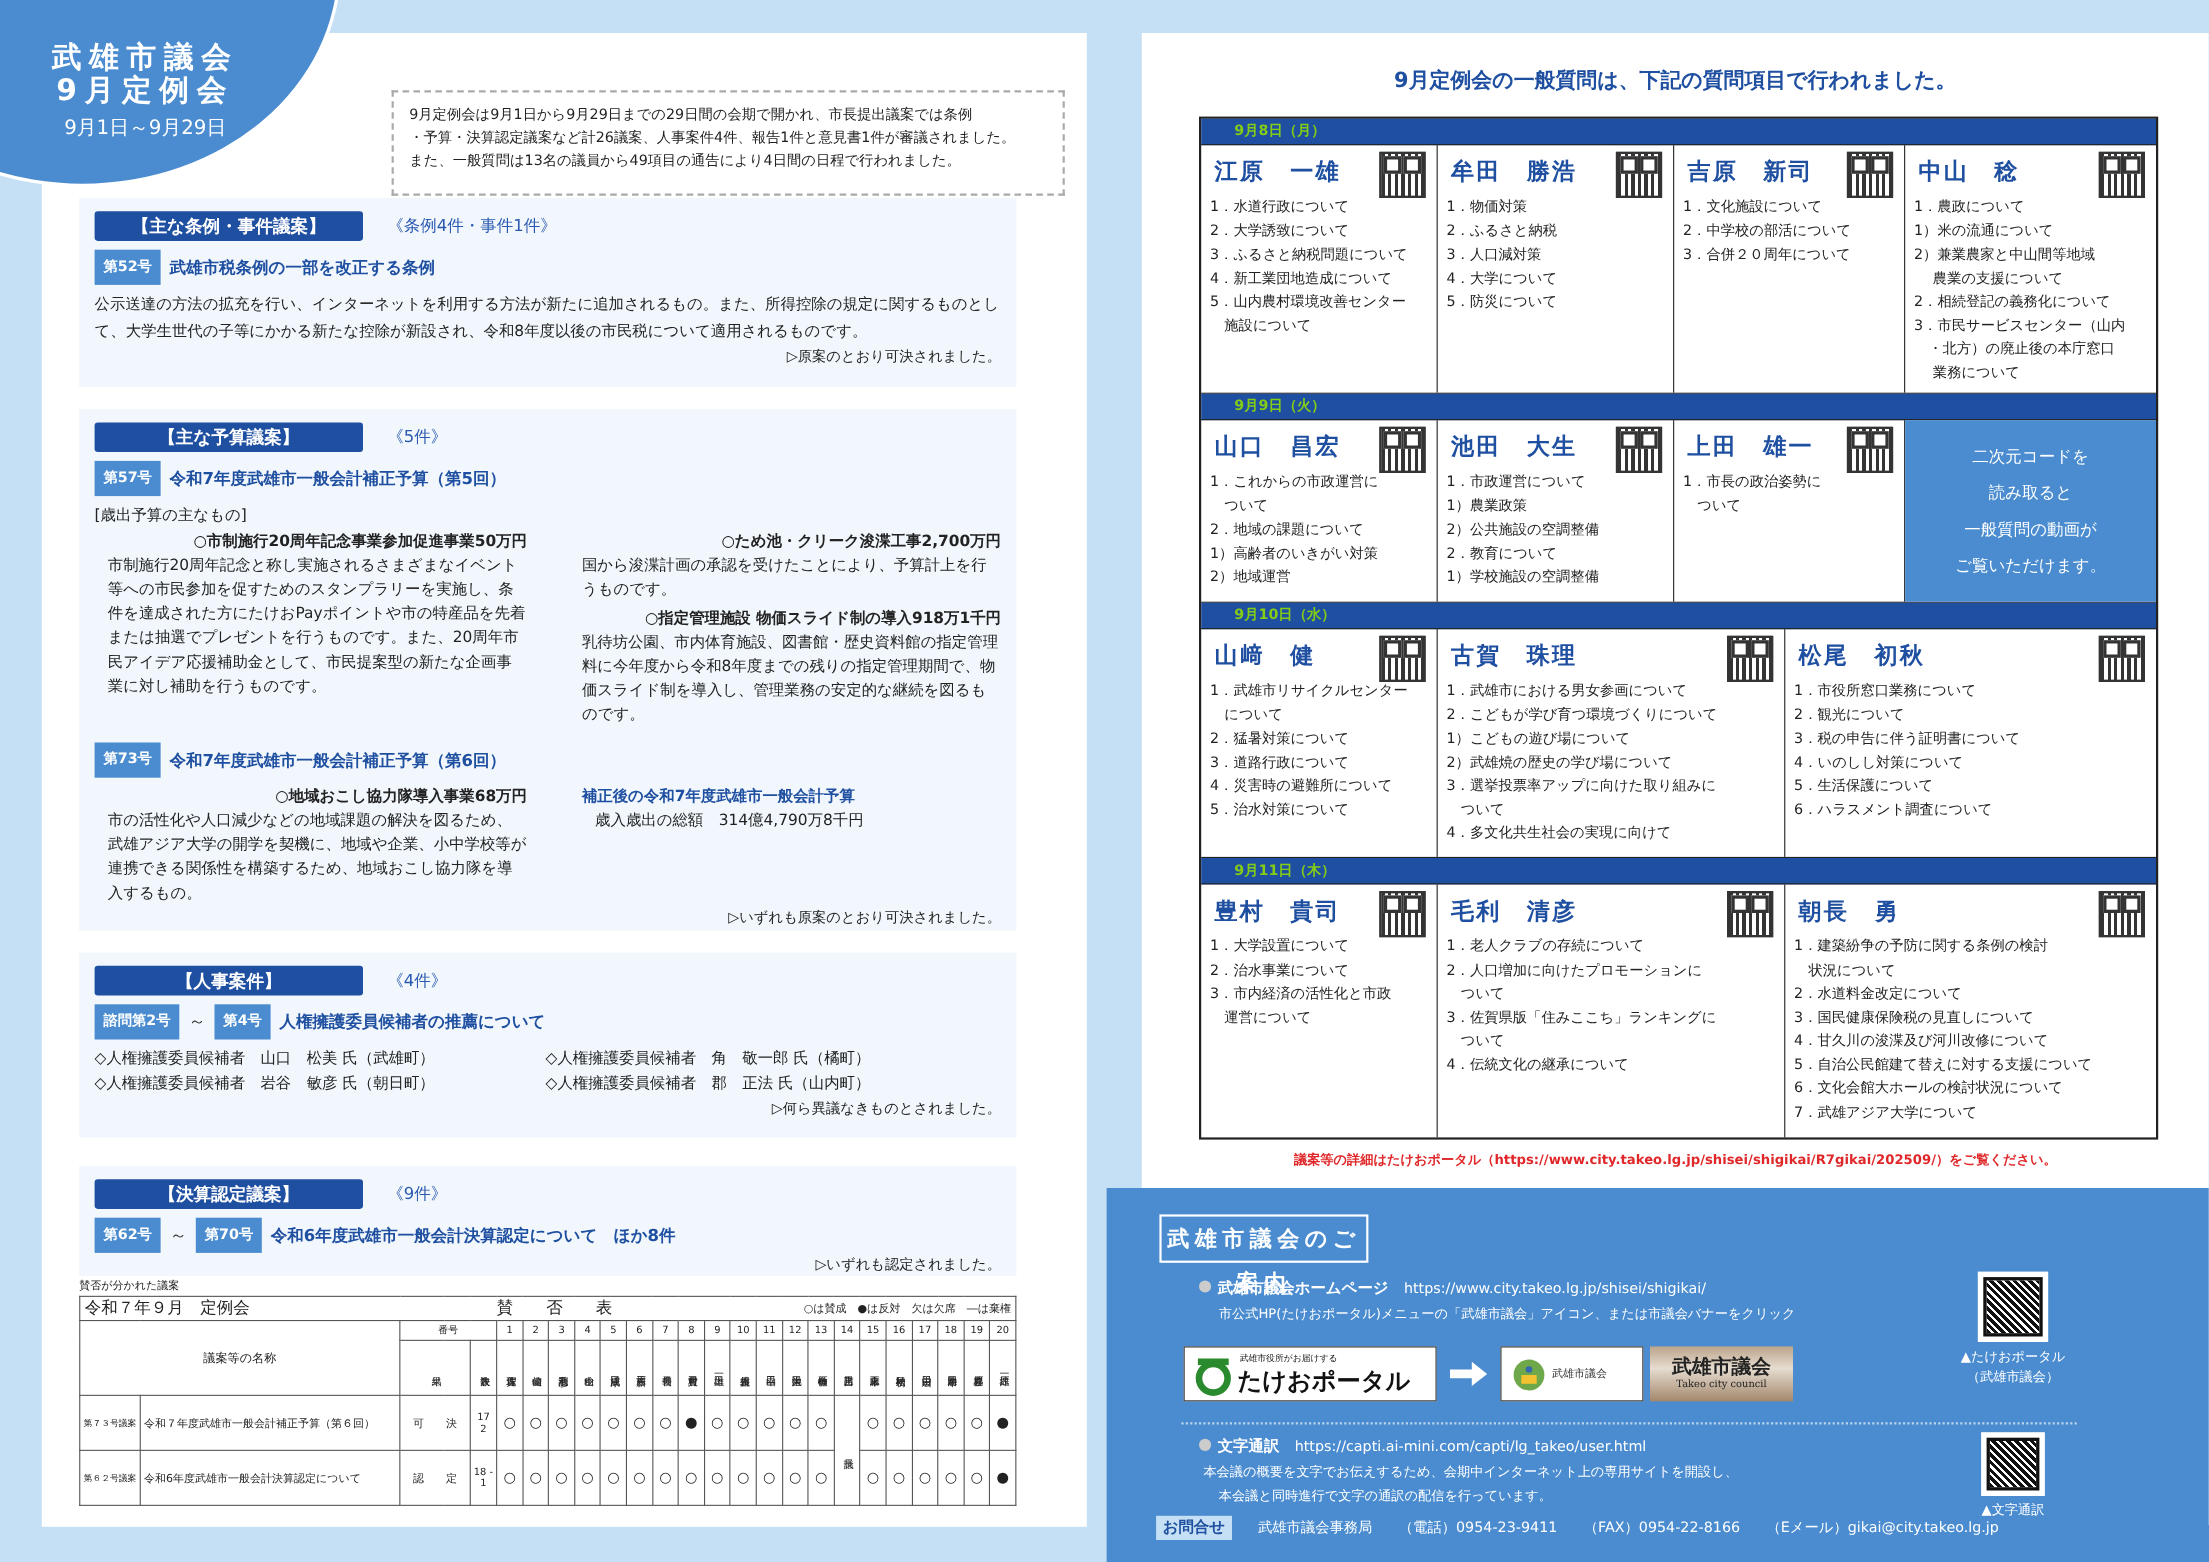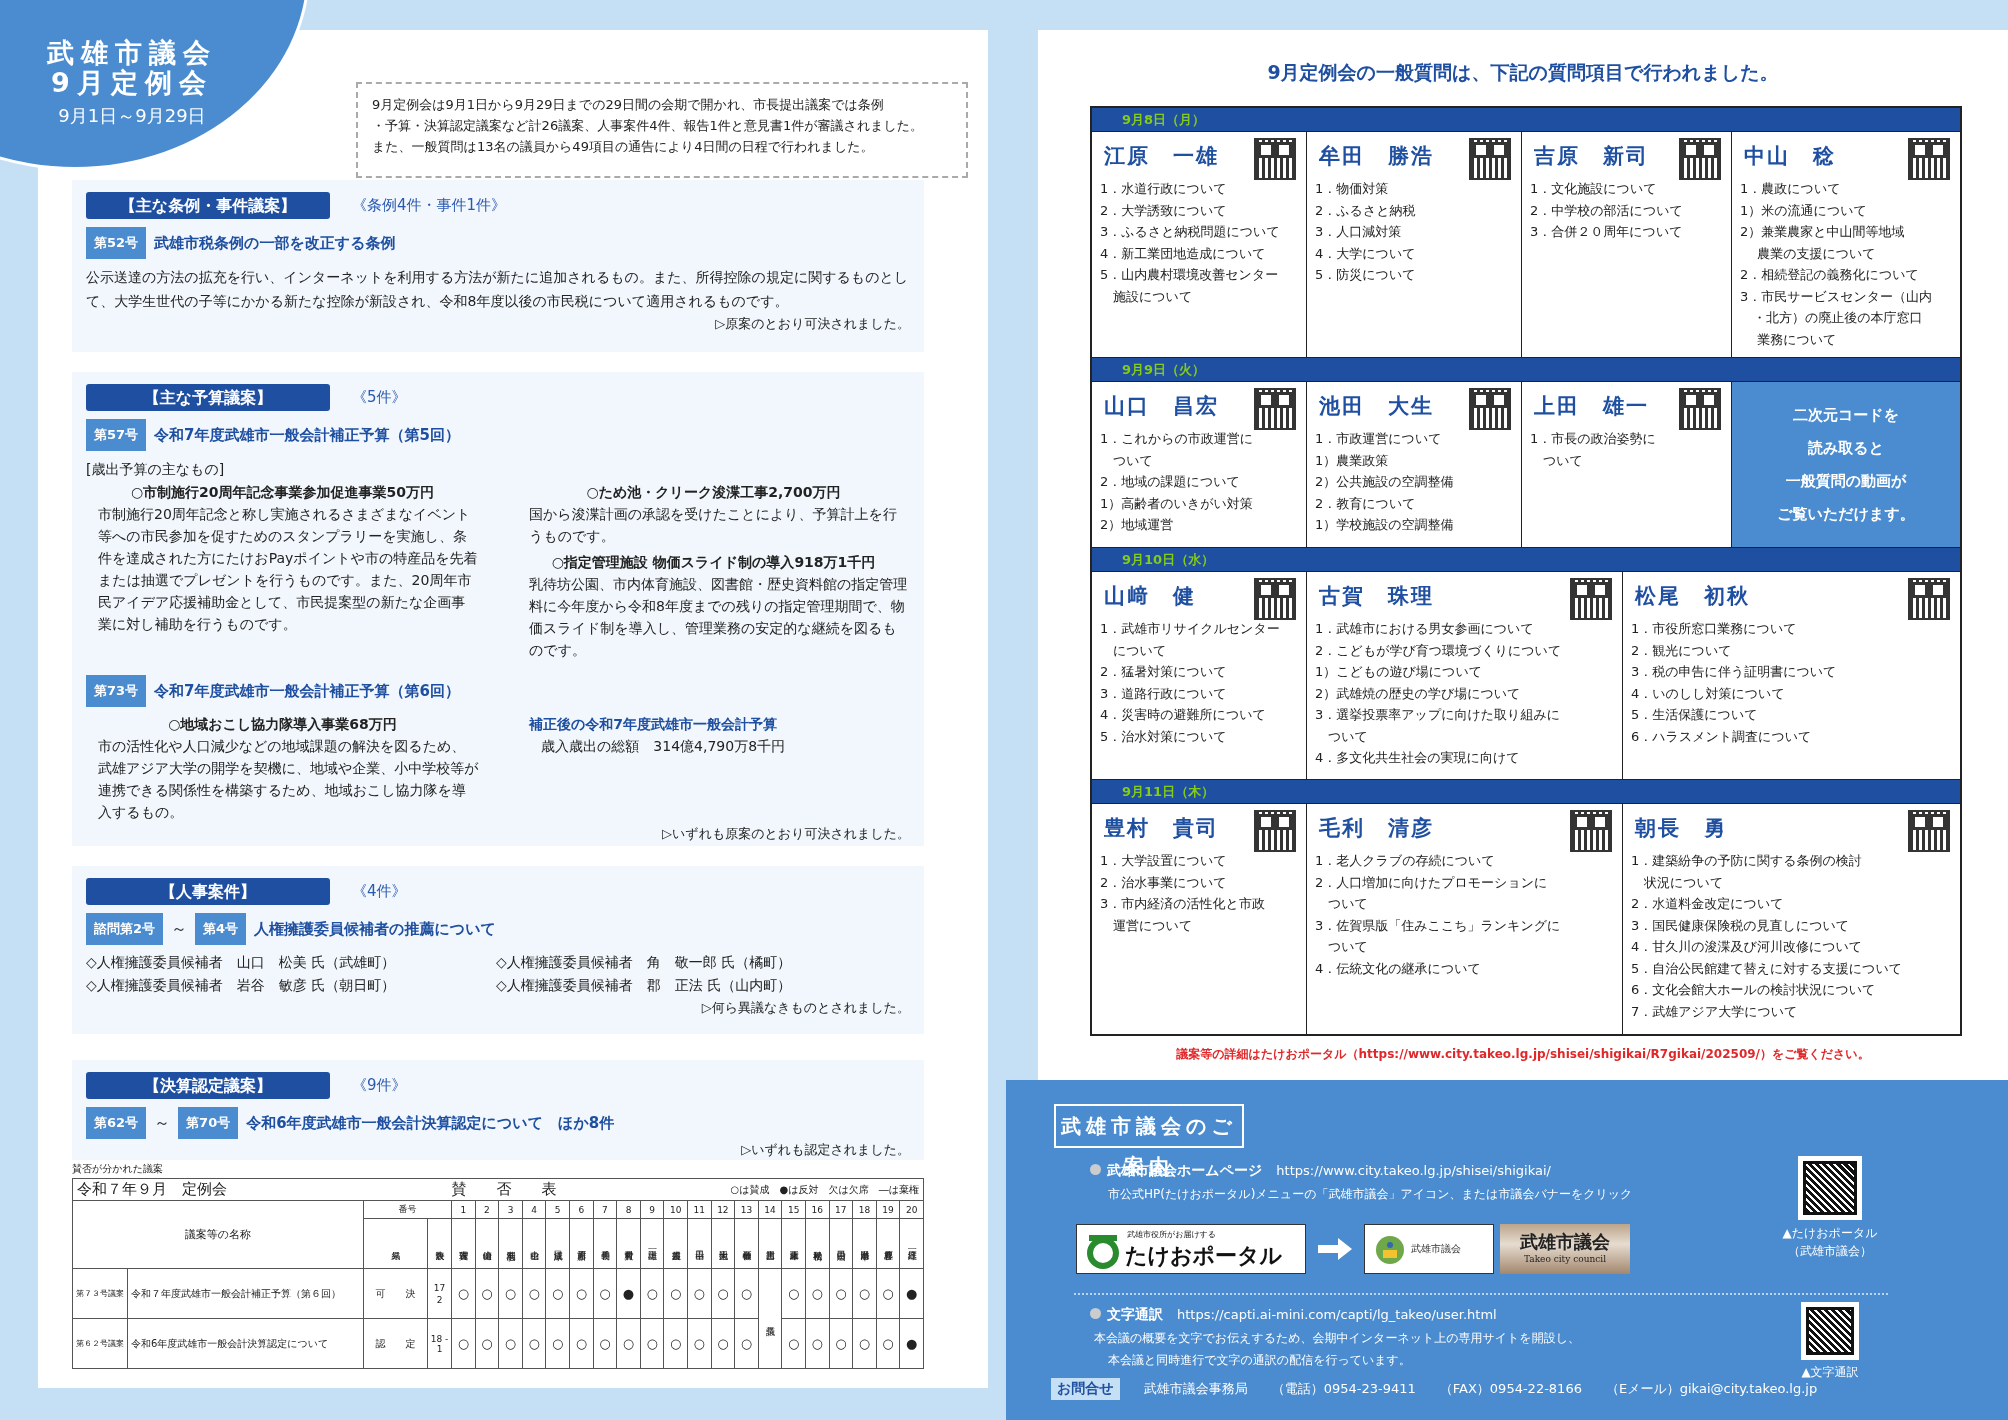--- a/index.html
+++ b/index.html
@@ -16,21 +16,21 @@
 .sec-badge{background:#1f4fa0;color:#fff;font-size:16px;font-weight:bold;width:244px;height:27px;line-height:27px;text-align:center;border-radius:3px}
 .sec-count{color:#2a59b0;font-size:15px}
 .bill{display:flex;align-items:center;gap:8px;margin-bottom:6px}
 .bill-no{background:#4a8ccf;color:#fff;font-size:13px;font-weight:bold;padding:0 8px;height:32px;line-height:32px}
 .bill-tilde{font-size:16px;color:#333}
 .bill-title{color:#1f4fa0;font-size:15px;font-weight:bold}
 .body-text{font-size:14px;line-height:24px}
 .result{text-align:right;font-size:13px;margin-top:2px}
 .cols{display:flex;gap:38px}
 .col{flex:1}
-.item-hdr{display:flex;justify-content:center;font-weight:bold;font-size:14px;line-height:22px}
+.item-hdr{display:flex;justify-content:flex-end;font-weight:bold;font-size:14px;line-height:22px}
 .item-body{font-size:14px;line-height:22px;padding-left:12px}
 .summary-title{color:#1f4fa0;font-weight:bold;font-size:14px;padding-left:12px;line-height:22px}
 .appointee{display:flex;font-size:14px;line-height:23px}
 .appointee span{display:inline-block}
 .vote-wrap{position:absolute;left:72px;top:1162px;width:852px}
 .vote-caption{font-size:10px;margin-bottom:2px}
 table.vote{border-collapse:collapse;width:852px;font-size:9px;table-layout:fixed}
 table.vote td{border:1px solid #555;text-align:center;vertical-align:middle;padding:0}
 .vt-title{font-size:15px;text-align:left!important;padding-left:4px!important}
 .mark{font-size:13px}
@@ -41,21 +41,21 @@
 .day-row{display:flex;border-bottom:1px solid #222}
 .day-row:last-child{border-bottom:none}
 .cell{border-right:1px solid #222;padding:6px 8px;position:relative}
 .cell:last-child{border-right:none}
 .name{color:#1f4fa0;font-size:21px;font-weight:bold;letter-spacing:2px;height:40px;line-height:36px;padding-left:4px}
 .qr{position:absolute;top:6px;right:10px;width:42px;height:42px;background:
  repeating-linear-gradient(90deg,#111 0 3px,#fff 3px 6px),#111;border:2px solid #111;opacity:.85}
 .qr::before{content:"";position:absolute;left:2px;top:2px;width:10px;height:10px;border:3px solid #111;background:#fff}
 .qr::after{content:"";position:absolute;right:2px;top:2px;width:10px;height:10px;border:3px solid #111;background:#fff}
 .qlist{font-size:13px;line-height:21.5px}
-.qr-note{background:#4a8ccf;color:#fff;font-size:15px;font-weight:bold;text-align:center;display:flex;flex-direction:column;justify-content:center;line-height:33px}
+.qr-note{background:#4a8ccf;color:#fff;font-size:15px;font-weight:normal;text-align:center;display:flex;flex-direction:column;justify-content:center;line-height:33px}
 .detail-note{position:absolute;left:0;top:1016px;width:970px;text-align:center;color:#e0282a;font-size:12px;font-weight:bold}
 .guide{position:absolute;left:1006px;top:1080px;width:1002px;height:340px;background:#4a8ccf;color:#fff}
 .guide-title{position:absolute;left:48px;top:24px;width:190px;height:44px;border:2px solid #fff;font-size:20px;font-weight:bold;letter-spacing:5px;text-align:center;line-height:40px}
 .g-line{position:absolute;font-size:14px;font-weight:bold}
 .g-small{position:absolute;font-size:12px}
 .dot{display:inline-block;width:11px;height:11px;border-radius:50%;background:#ccc;margin-right:6px}
 .portal-logo{position:absolute;left:70px;top:144px;width:230px;height:50px;background:#fff;border:1px solid #333;color:#111}
 .arrow{position:absolute;left:312px;top:158px;width:34px;height:22px}
 .gikai-icon-box{position:absolute;left:358px;top:144px;width:130px;height:50px;background:#fff;border:1px solid #333}
 .banner{position:absolute;left:494px;top:144px;width:130px;height:50px;background:linear-gradient(#bba48a,#e6dcd0 40%,#a3876c);color:#222;text-align:center}

